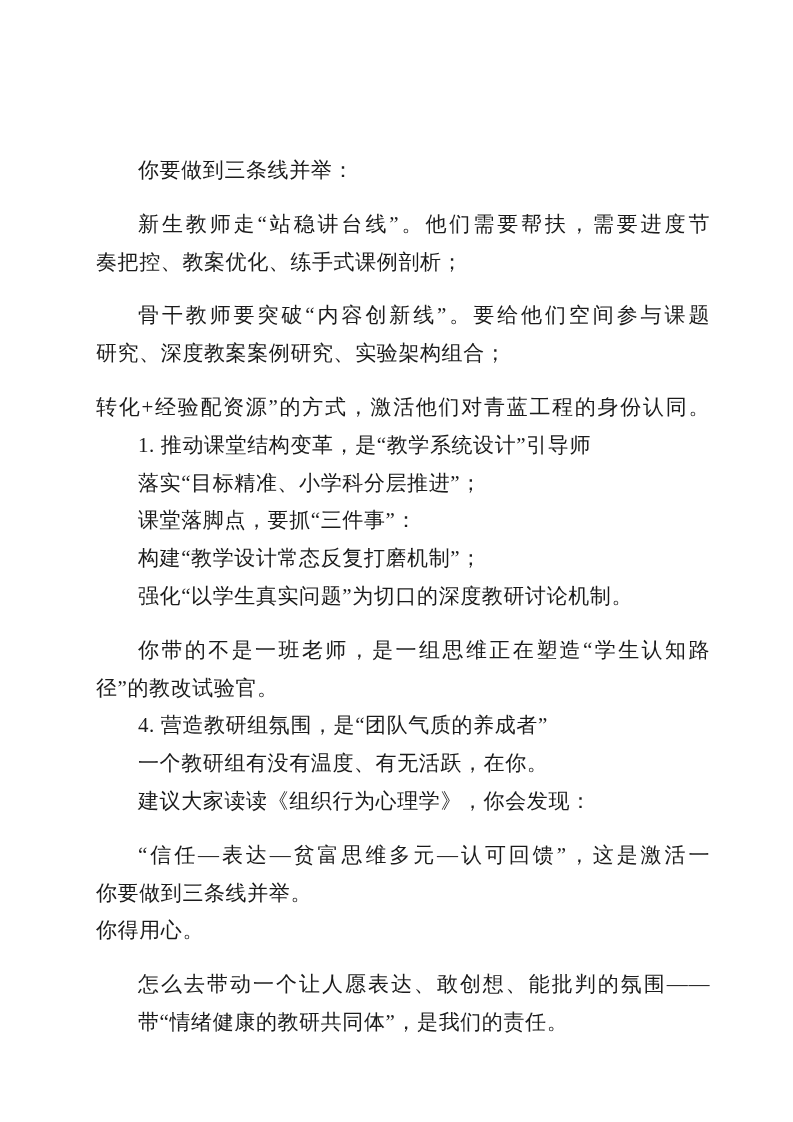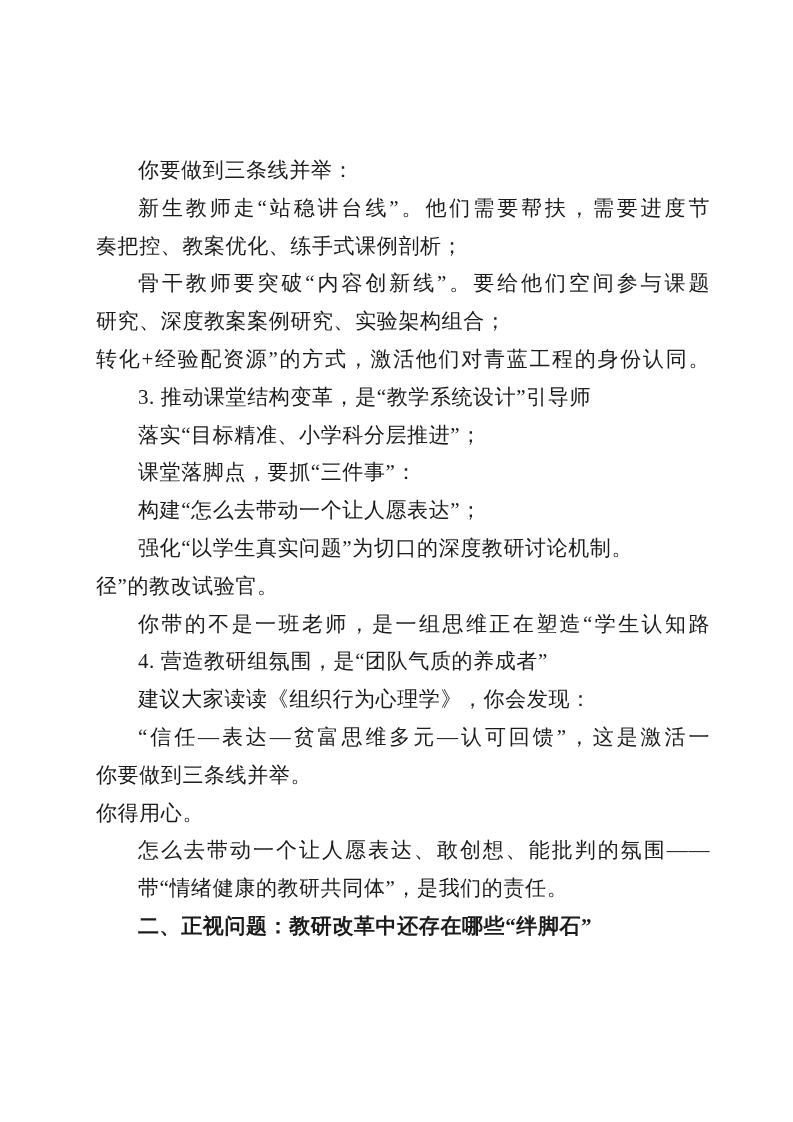--- a/index.html
+++ b/index.html
@@ -36,45 +36,46 @@
   .ln{
     text-align:left;
     white-space:normal;
   }
   .ind{
     text-indent:42px;
   }
   .fill{
     text-align:justify;
     text-align-last:justify;
+    margin-top:16px;
   }
   .heading{
     font-weight:bold;
   }
 </style>
 </head>
 <body>
 
 <div class="page">
   <div class="textblock">
     <div class="ln ind">你要做到三条线并举：</div>
     <div class="ln ind fill">新生教师走“站稳讲台线”。他们需要帮扶，需要进度节</div>
     <div class="ln">奏把控、教案优化、练手式课例剖析；</div>
     <div class="ln ind fill">骨干教师要突破“内容创新线”。要给他们空间参与课题</div>
     <div class="ln">研究、深度教案案例研究、实验架构组合；</div>
     <div class="ln fill">转化+经验配资源”的方式，激活他们对青蓝工程的身份认同。</div>
-    <div class="ln ind">3. 推动课堂结构变革，是“教学系统设计”引导师</div>
+    <div class="ln ind">1. 推动课堂结构变革，是“教学系统设计”引导师</div>
     <div class="ln ind">落实“目标精准、小学科分层推进”；</div>
     <div class="ln ind">课堂落脚点，要抓“三件事”：</div>
-    <div class="ln ind">构建“怎么去带动一个让人愿表达”；</div>
+    <div class="ln ind">构建“教学设计常态反复打磨机制”；</div>
     <div class="ln ind">强化“以学生真实问题”为切口的深度教研讨论机制。</div>
+    <div class="ln ind fill">你带的不是一班老师，是一组思维正在塑造“学生认知路</div>
     <div class="ln">径”的教改试验官。</div>
-    <div class="ln ind fill">你带的不是一班老师，是一组思维正在塑造“学生认知路</div>
     <div class="ln ind">4. 营造教研组氛围，是“团队气质的养成者”</div>
+    <div class="ln ind">一个教研组有没有温度、有无活跃，在你。</div>
     <div class="ln ind">建议大家读读《组织行为心理学》，你会发现：</div>
     <div class="ln ind fill">“信任—表达—贫富思维多元—认可回馈”，这是激活一</div>
     <div class="ln">你要做到三条线并举。</div>
     <div class="ln">你得用心。</div>
     <div class="ln ind fill">怎么去带动一个让人愿表达、敢创想、能批判的氛围——</div>
     <div class="ln ind">带“情绪健康的教研共同体”，是我们的责任。</div>
-    <div class="ln ind heading">二、正视问题：教研改革中还存在哪些“绊脚石”</div>
   </div>
 </div>
 
 </body></html>

